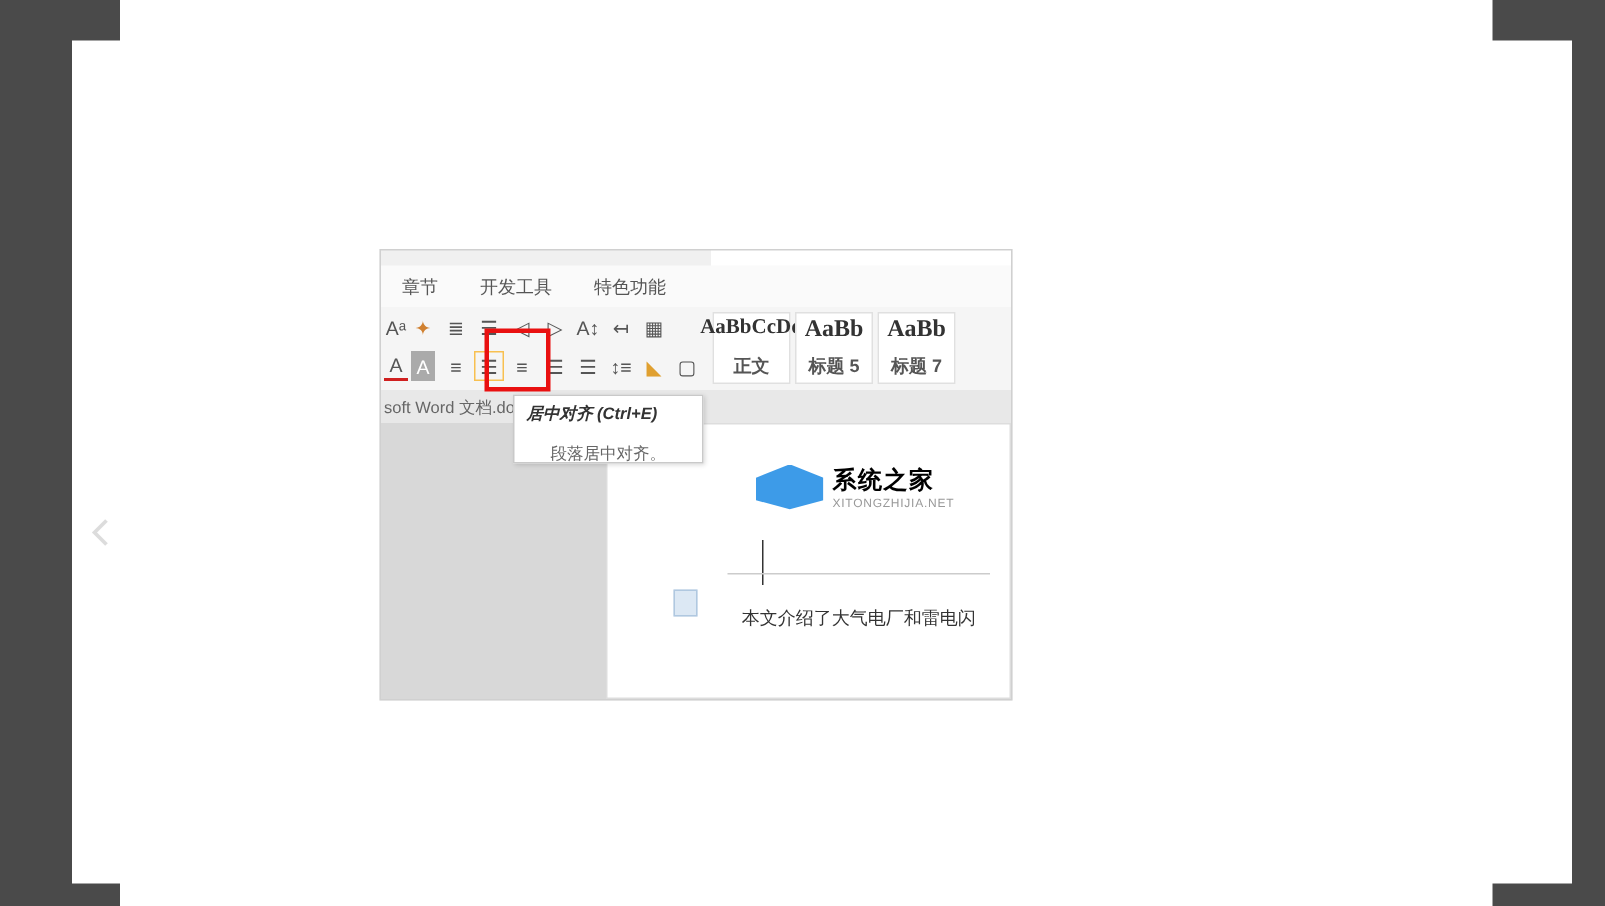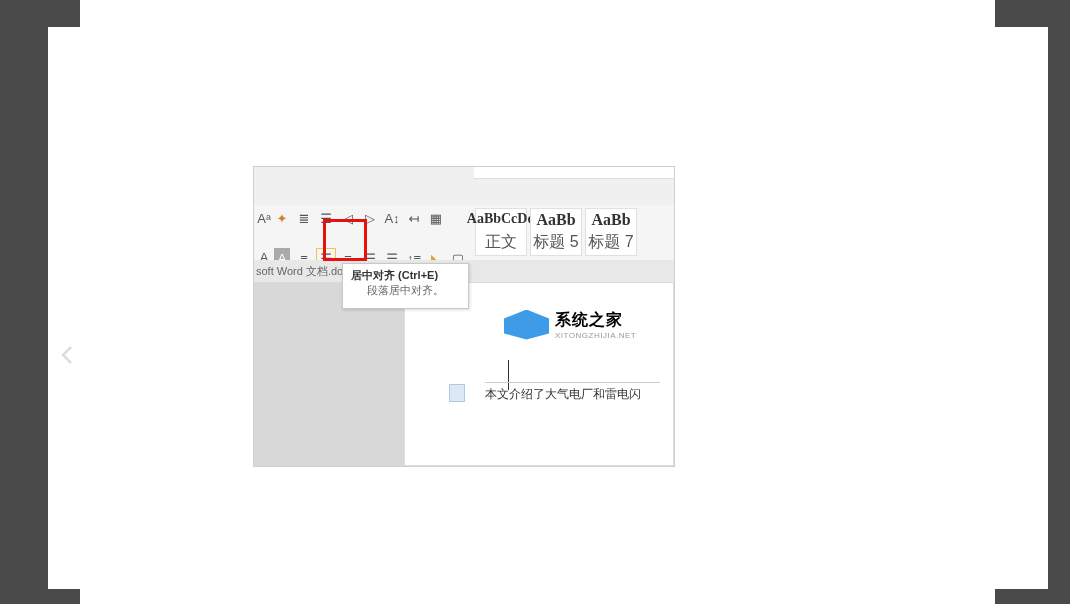--- a/index.html
+++ b/index.html
@@ -76,21 +76,21 @@
       top: 38px;
       width: 100%;
       height: 55px;
       background: #f5f5f5;
       display: flex;
     }
     .toolbar-section {
       display: flex;
       flex-direction: column;
       padding: 3px 2px;
-      gap: 20px;
+      gap: 6px;
     }
     .toolbar-row {
       display: flex;
       gap: 2px;
       align-items: center;
     }
     .toolbar-icon {
       width: 20px;
       height: 20px;
       display: flex;
@@ -117,22 +117,23 @@
       justify-content: space-between;
       padding: 2px 0;
     }
     .style-preview {
       font-size: 14px;
       font-weight: bold;
       color: #333;
       font-family: "Times New Roman", serif;
     }
     .style-label {
-      font-size: 16px;
+      font-size: 12px;
       color: #555;
+      font-weight: bold;
     }
     .style-item.big .style-preview { font-size: 16px; }
     .red-highlight {
       position: absolute;
       left: 69px;
       top: 52px;
       width: 44px;
       height: 42px;
       border: 3px solid #e91010;
       z-index: 10;
@@ -160,21 +161,22 @@
       background: #fff;
       border: 1px solid #c9c9c9;
       box-shadow: 1px 1px 3px rgba(0,0,0,0.15);
       padding: 4px 8px;
       font-size: 11px;
       z-index: 20;
     }
     .tooltip-title {
       font-weight: bold;
       color: #333;
-      margin-bottom: 0;
+      margin-bottom: 12px;
+      font-style: italic;
     }
     .tooltip-desc {
       color: #666;
       text-align: center;
     }
     .doc-area {
       position: absolute;
       left: 150px;
       top: 115px;
       right: 0;
@@ -241,24 +243,25 @@
     .page-icon {
       width: 16px;
       height: 18px;
       background: #dce8f4;
       border: 1px solid #b0c8e0;
     }
     .doc-text {
       font-size: 12px;
       color: #333;
       border-top: 1px solid #ccc;
-      padding-top: 3px;
+      padding-top: 21px;
       width: 175px;
       white-space: nowrap;
       overflow: hidden;
+      text-align: center;
     }
     .watermark-bottom {
       position: absolute;
       right: 60px;
       bottom: 25px;
       font-size: 18px;
       color: rgba(255,255,255,0.65);
       letter-spacing:1px;
       text-shadow: 0 0 1px rgba(255,255,255,0.3);
       opacity: 0.5;
@@ -282,20 +285,25 @@
   <div class="nav-arrow-left">
     <svg viewBox="0 0 24 24" width="24" height="24">
         <path d="M15 4 L7 12 L15 20" stroke="#555" stroke-width="2.5" fill="none"></path>
       </svg>
   </div>
 
   <div class="app-screenshot">
 
     <div class="partial-top"></div>
 
+    <div class="ribbon-tabs">
+      <span class="ribbon-tab">章节</span>
+      <span class="ribbon-tab">开发工具</span>
+      <span class="ribbon-tab">特色功能</span>
+    </div>
 
     <div class="ribbon-toolbar">
       <div class="toolbar-section">
         <div class="toolbar-row">
           <span class="toolbar-icon small">Aᵃ</span>
           <span class="toolbar-icon small" style="color:#d08030;">✦</span>
         </div>
         <div class="toolbar-row">
           <span class="toolbar-icon small" style="border-bottom:2px solid #d02020;">A</span>
           <span class="toolbar-icon small" style="background:#aaa;color:#fff;">A</span>

